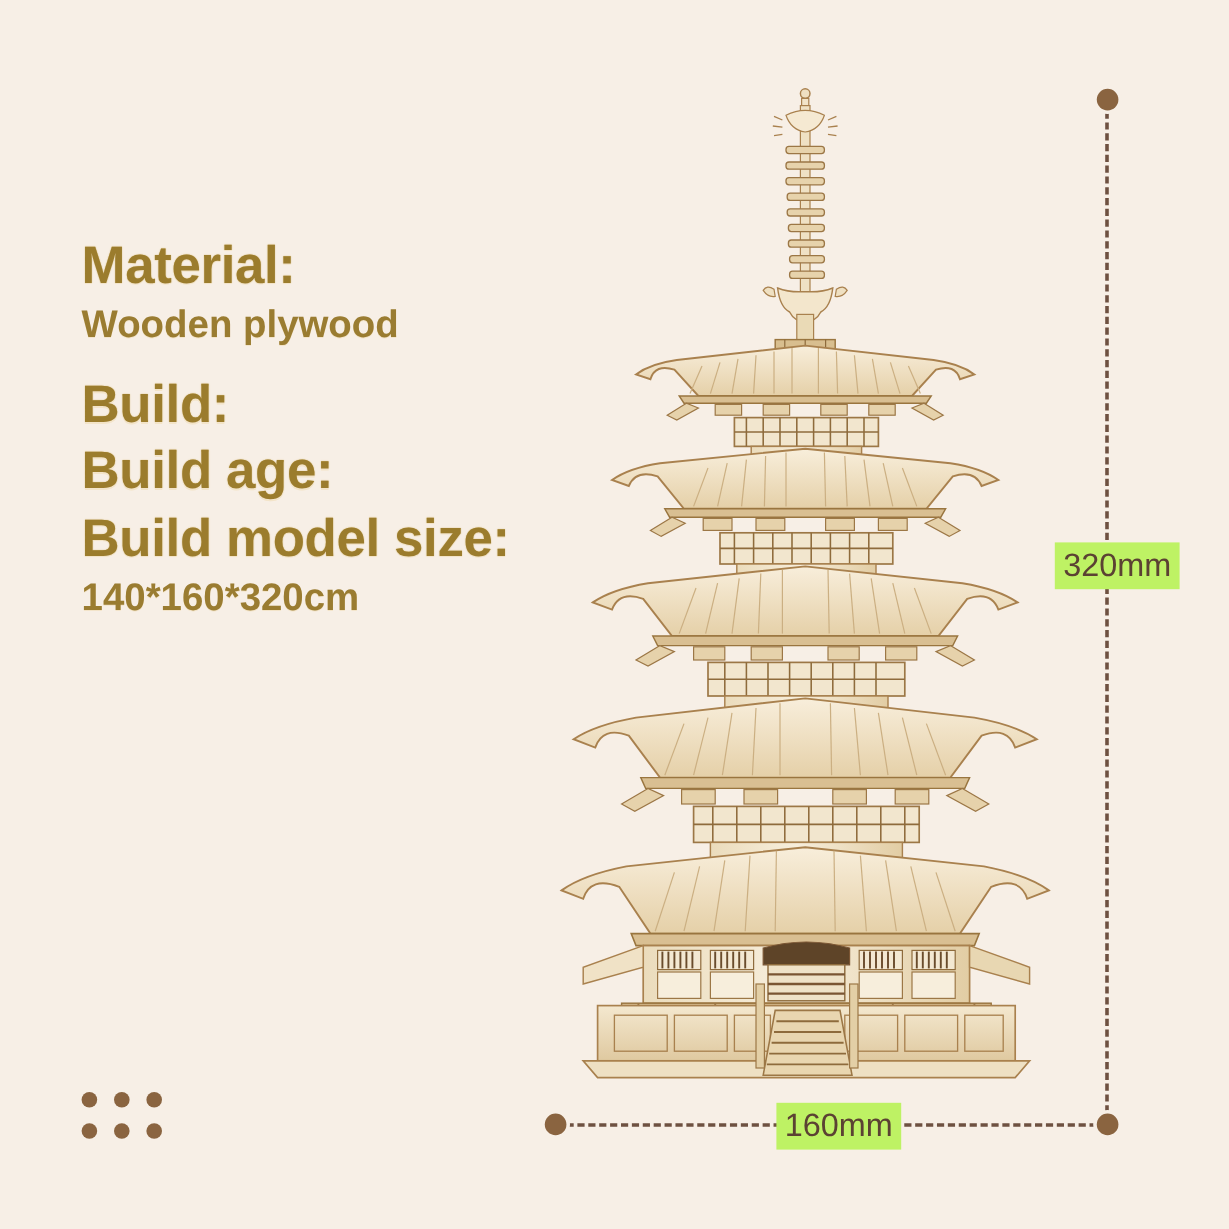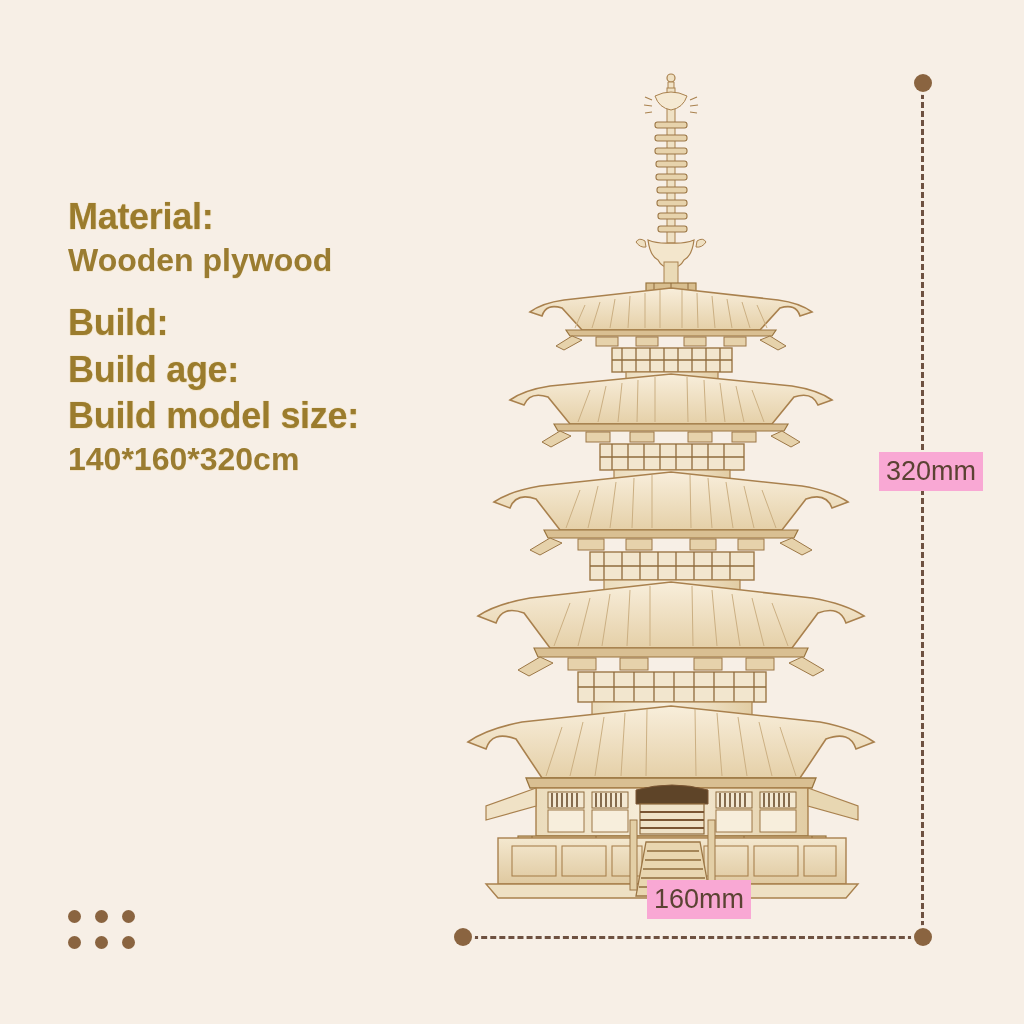--- a/index.html
+++ b/index.html
@@ -10,21 +10,21 @@
     font-family:"Liberation Sans", sans-serif;
     overflow:hidden;
     position:relative;
   }
   #stage{position:absolute;inset:0;width:1024px;height:1024px;}
 
   
   .spec-block{position:absolute;left:68px;top:196px;width:470px;}
   .spec-group{margin-bottom:4px;}
   .spec-heading{
-    font-size:36px;font-weight:700;line-height:1.18;
+    font-size:44px;font-weight:700;line-height:1.18;
     color:#9B7C2D;
     letter-spacing:-0.3px;
     text-shadow:0 1px 0 #F3E4C9, 0 0 1px #c9a64c;
     white-space:nowrap;
   }
   .spec-value{
     font-size:32px;font-weight:600;line-height:1.3;
     color:#9A7C31;
     text-shadow:0 1px 0 #F3E4C9;
     margin-top:2px;margin-bottom:20px;
@@ -41,23 +41,23 @@
   .dim-v{position:absolute;left:921px;top:84px;width:0;height:852px;
     border-left:3px dashed #6E5141;}
   .dim-h{position:absolute;left:463px;top:936px;width:460px;height:0;
     border-top:3px dashed #6E5141;}
   .dim-cap{position:absolute;width:18px;height:18px;border-radius:50%;
     background:#8A6440;box-shadow:0 0 0 3px #F7EFE6;}
   .cap-top{left:914px;top:74px;}
   .cap-corner{left:914px;top:928px;}
   .cap-left{left:454px;top:928px;}
   .dim-label{position:absolute;color:#5B4233;font-size:27px;font-weight:400;
-    background:#f9a8d4;padding:4px 7px;white-space:nowrap;}
+    background:#bef264;padding:4px 7px;white-space:nowrap;}
   .label-v{left:879px;top:452px;}
-  .label-h{left:647px;top:880px;}
+  .label-h{left:647px;top:919px;}
 
   
   #pagoda{position:absolute;left:0;top:0;width:1024px;height:1024px;}
 </style>
 </head>
 <body>
 
 <div id="stage">
 
   <svg id="pagoda" viewBox="0 0 1024 1024">

